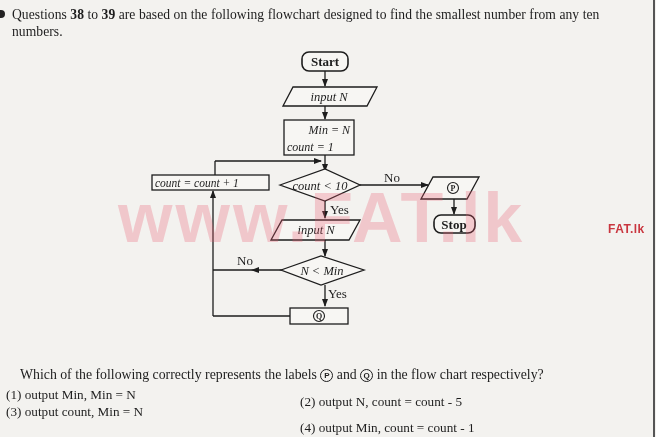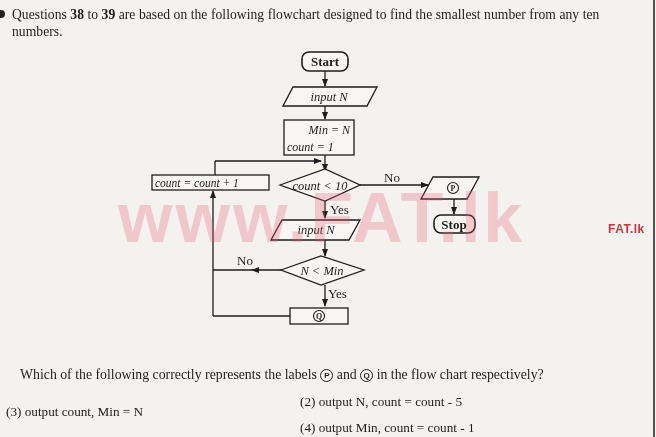--- a/index.html
+++ b/index.html
@@ -151,20 +151,23 @@
     </g>
   </svg>
 
   <div class="watermark">www.FAT.lk</div>
   <div class="wm-small">FAT.lk</div>
 
   <div class="question">
     <span>Which of the following correctly represents the labels </span><span class="circ">P</span><span> and </span><span class="circ">Q</span><span> in the flow chart respectively?</span>
   </div>
 
+  <div class="opt" style="left:6px; top:387px;">
+    <span>(1)</span> <span>output Min, Min = N</span>
+  </div>
   <div class="opt" style="left:300px; top:394px;">
     <span>(2)</span> <span>output N, count = count - 5</span>
   </div>
   <div class="opt" style="left:6px; top:404px;">
     <span>(3)</span> <span>output count, Min = N</span>
   </div>
   <div class="opt" style="left:300px; top:388px;margin-top:32px;">
     <span>(4)</span> <span>output Min, count = count - 1</span>
   </div>
 

